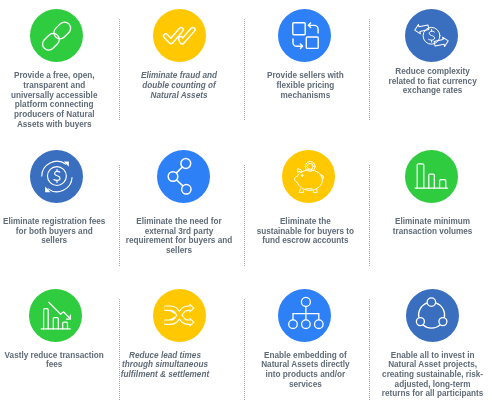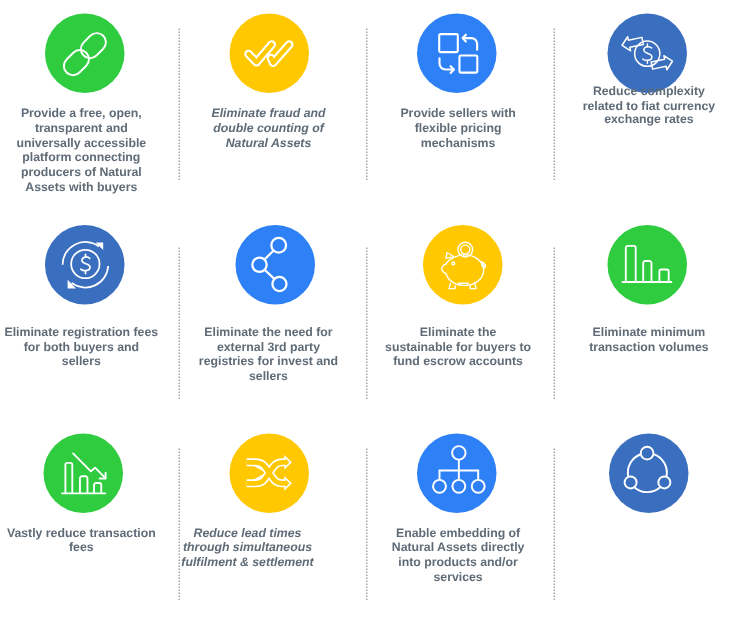--- a/index.html
+++ b/index.html
@@ -72,21 +72,21 @@
             <path d="M11.2 17.8 L16 13 L16 15.4 L25.2 15.4 L25.2 20.2 L16 20.2 L16 22.6 Z"></path>
             <path d="M41.8 35.2 L37 40 L37 37.6 L27.8 37.6 L27.8 32.8 L37 32.8 L37 30.4 Z"></path>
           </g>
           <circle cx="26.5" cy="26.8" r="8.4"></circle>
           <path d="M29.4 23.0 C28.6 22.2 27.4 22.0 26.3 22.2 C24.6 22.5 23.9 23.9 24.4 25.0 C24.9 26.1 26.3 26.4 27.4 26.8 C28.6 27.2 29.6 27.8 29.6 29.0 C29.6 30.2 28.4 31.1 26.8 31.2 C25.4 31.3 24.2 30.9 23.5 30.3"></path>
           <line x1="26.6" y1="20.4" x2="26.6" y2="22.2"></line>
           <line x1="26.6" y1="31.3" x2="26.6" y2="33.2"></line>
         </g>
       </svg>
     </div>
-    <div class="label" style="left: 372.6px; top: 56px; width: 120px;">Reduce complexity
+    <div class="label" style="left: 372.6px; top: 67px; width: 120px;">Reduce complexity
 related to fiat currency
 exchange rates</div>
     <div class="divider" style="left: 118.5px; top: 164.7px; height: 101px; border-left-color: rgb(164, 168, 173);"></div>
     <div class="icon" style="width: 53px; height: 53px; left: 29.5px; top: 150.3px; background: rgb(58, 111, 192);">
       <svg viewBox="0 0 53 53" width="53" height="53">
         <g fill="none" stroke="#fff" stroke-width="1.15">
           <path d="M11.7 26.5 A15.2 15.2 0 0 1 35.95 14.3"></path>
           <path d="M42.1 27.3 A15.2 15.2 0 0 1 17.75 38.6"></path>
           <circle cx="26.9" cy="26.0" r="9.45"></circle>
           <path d="M29.8 22.2 C29.0 21.4 27.8 21.2 26.7 21.4 C25.0 21.7 24.3 23.1 24.8 24.2 C25.3 25.3 26.7 25.6 27.8 26.0 C29.0 26.4 30.0 27.0 30.0 28.2 C30.0 29.4 28.8 30.3 27.2 30.4 C25.8 30.5 24.6 30.1 23.9 29.5" stroke-linecap="round"></path>
@@ -109,21 +109,21 @@
           <line x1="19.4" y1="22.9" x2="25.4" y2="17.0"></line>
           <line x1="19.6" y1="30.0" x2="25.9" y2="35.9"></line>
           <circle cx="28.8" cy="13.5" r="4.9"></circle>
           <circle cx="16.0" cy="26.5" r="4.8"></circle>
           <circle cx="29.3" cy="39.3" r="4.7"></circle>
         </g>
       </svg>
     </div>
     <div class="label" style="left: 119px; top: 216.9px; width: 120px;">Eliminate the need for
 external 3rd party
-registries for invest and
+requirement for buyers and
 sellers</div>
     <div class="divider" style="left: 369px; top: 164.7px; height: 101px; border-left-color: rgb(164, 168, 173);"></div>
     <div class="icon" style="width: 53px; height: 53px; left: 282px; top: 150.3px; background: rgb(255, 200, 0);">
       <svg viewBox="0 0 53 53" width="53" height="53">
         <g fill="none" stroke="#fff" stroke-width="0.95" stroke-linecap="round" stroke-linejoin="round">
           <path d="M16.0 18.6 C16.0 18.6 19.6 19.7 20.5 21.6 C22.6 20.5 25.1 19.9 27.8 19.9 C34.8 19.9 40.4 24.5 40.4 30.1 C40.4 35.8 34.8 40.3 27.8 40.3 C21.7 40.3 16.6 36.9 15.4 32.4"></path>
           <path d="M20.5 21.6 C18.3 22.6 16.5 24.1 15.4 25.9"></path>
           <path d="M15.4 25.9 C13.8 26.4 12.6 27.9 12.6 29.2 C12.6 30.6 13.9 31.9 15.4 32.4"></path>
           <path d="M16.0 18.6 L15.3 22.2 C15.3 22.2 17.3 21.4 20.5 21.6"></path>
           <circle cx="20.2" cy="25.6" r="0.9"></circle>
@@ -216,13 +216,18 @@
         <g fill="none" stroke="#fff" stroke-width="1.3" stroke-linecap="butt">
           <path d="M29.65 13.76 A13 13 0 0 1 38.34 28.54"></path>
           <path d="M34.13 35.88 A13 13 0 0 1 17.08 35.94"></path>
           <path d="M12.82 28.63 A13 13 0 0 1 21.19 13.86"></path>
           <circle cx="25.4" cy="13.1" r="4.25"></circle>
           <circle cx="14.4" cy="32.6" r="4.0"></circle>
           <circle cx="36.9" cy="32.6" r="4.0"></circle>
         </g>
       </svg>
     </div>
+    <div class="label" style="left: 372.6px; top: 350.6px; width: 120px;">Enable all to invest in
+Natural Asset projects,
+creating sustainable, risk-
+adjusted, long-term
+returns for all participants</div>
   </div>
 
 </body></html>

